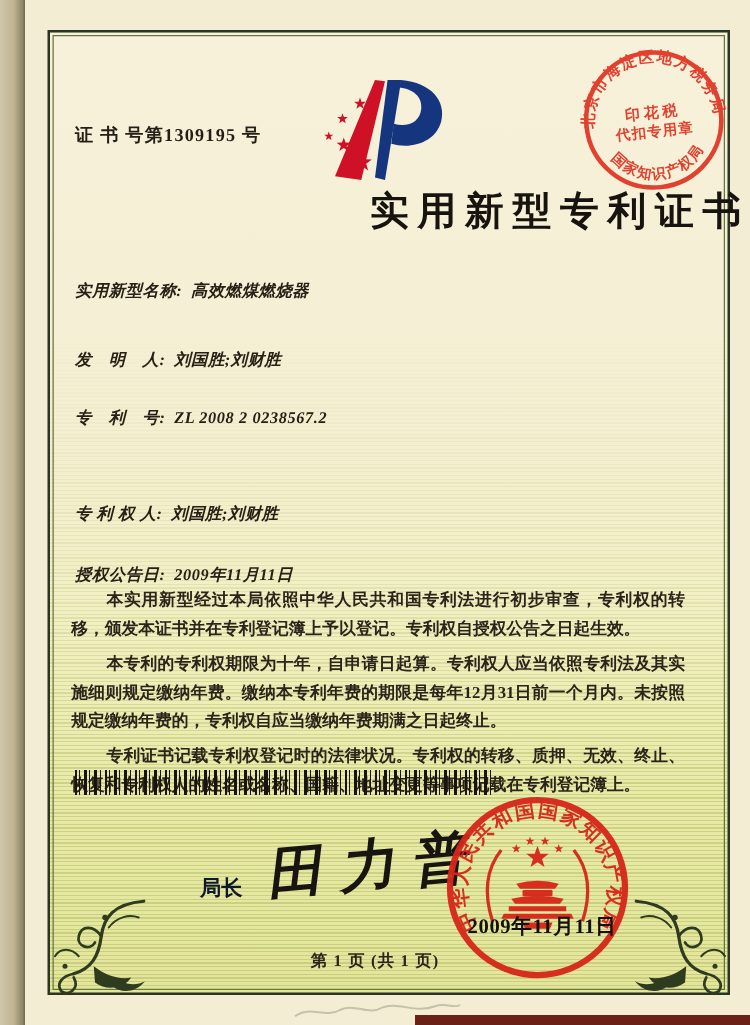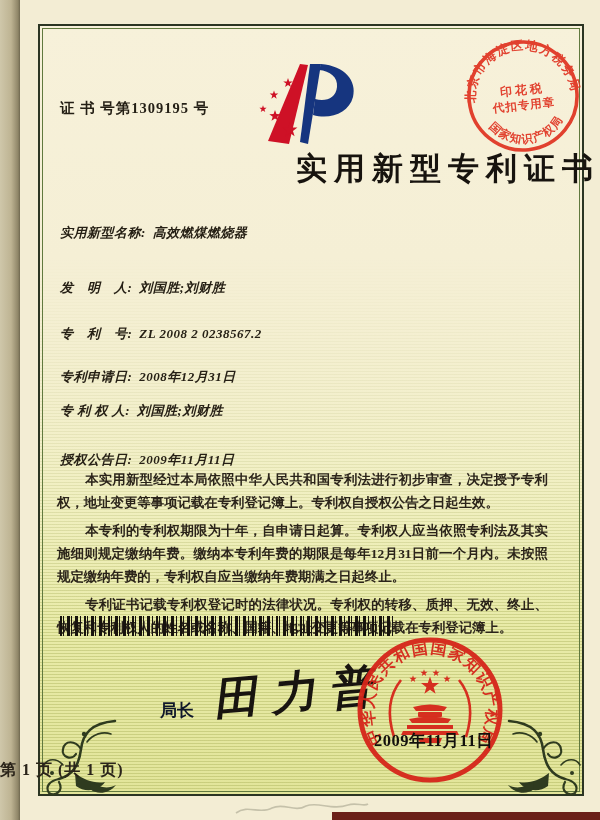--- a/index.html
+++ b/index.html
@@ -51,22 +51,22 @@
       #17130e 15px 18px,transparent 18px 20px,#17130e 20px 21px,transparent 21px 24px);}
 
   .signer-title{position:absolute;left:160px;top:699px;font-size:17px;font-weight:700;color:#0f172a;}
   .signature{position:absolute;left:216px;top:662px;font-size:45px;font-weight:600;color:#181410;
              letter-spacing:13px;transform:rotate(-5deg) skewX(-12deg);white-space:nowrap;}
 
   .office-seal{position:absolute;left:352px;top:632px;width:156px;height:156px;opacity:.95;}
   .issue-date{position:absolute;left:374px;top:730px;font-size:16.5px;font-weight:700;
               color:#13110d;letter-spacing:.5px;z-index:5;}
 
-  .page-info{position:absolute;left:0;top:760px;width:100%;text-align:left;
-             font-size:16px;font-weight:600;color:#2a241a;letter-spacing:1px;}
+  .page-info{position:absolute;left:0;top:760px;width:100%;text-align:center;
+             font-size:13px;font-weight:600;color:#2a241a;letter-spacing:1px;}
 
   .pencil{position:absolute;left:232px;top:799px;opacity:.45;}
   .bottom-strip{position:absolute;left:332px;top:812px;width:268px;height:8px;background:#6b2018;}
 
   svg text{font-family:"Liberation Serif","DejaVu Serif",serif;}
 </style>
 </head>
 <body>
 
 <div class="page">
@@ -146,32 +146,29 @@
 
   <div class="field f0">
     <span>实用新型名称:</span><span class="val">高效燃煤燃烧器</span>
   </div>
   <div class="field f1">
     <span>发　明　人:</span><span class="val">刘国胜;刘财胜</span>
   </div>
   <div class="field f2">
     <span>专　利　号:</span><span class="val">ZL 2008 2 0238567.2</span>
   </div>
-  <div class="field f3">
-    <span>专利申请日:</span><span class="val">2008年12月31日</span>
-  </div>
   <div class="field f4">
     <span>专 利 权 人:</span><span class="val">刘国胜;刘财胜</span>
   </div>
   <div class="field f5">
     <span>授权公告日:</span><span class="val">2009年11月11日</span>
   </div>
 
   <div class="paras">
-    <p>本实用新型经过本局依照中华人民共和国专利法进行初步审查，决定授予专利权，地址变更等事项记载在专利登记簿上。专利权自授权公告之日起生效。</p>
+    <p>本实用新型经过本局依照中华人民共和国专利法进行初步审查，专利权的转移，颁发本证书并在专利登记簿上予以登记。专利权自授权公告之日起生效。</p>
     <p>本专利的专利权期限为十年，自申请日起算。专利权人应当依照专利法及其实施细则规定缴纳年费。缴纳本专利年费的期限是每年12月31日前一个月内。未按照规定缴纳年费的，专利权自应当缴纳年费期满之日起终止。</p>
     <p>专利证书记载专利权登记时的法律状况。专利权的转移、质押、无效、终止、恢复和专利权人的姓名或名称、国籍、地址变更等事项记载在专利登记簿上。</p>
   </div>
 
   <div class="barcode"></div>
 
   <div class="signer-title">局长</div>
   <div class="signature">田力普</div>
 
   <svg class="office-seal" viewBox="-78 -78 156 156">

